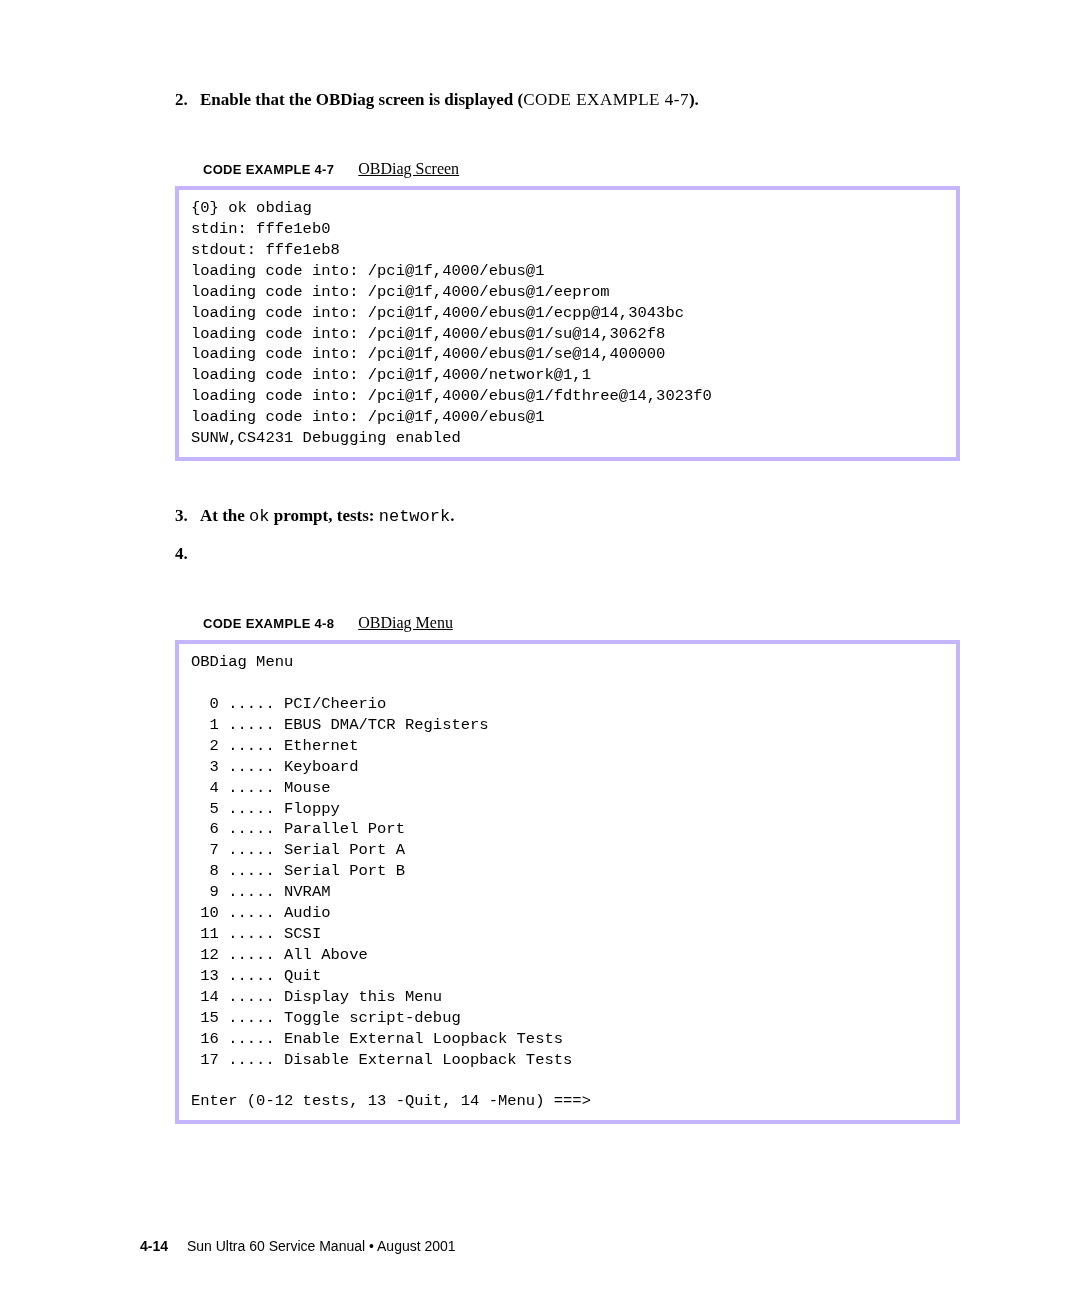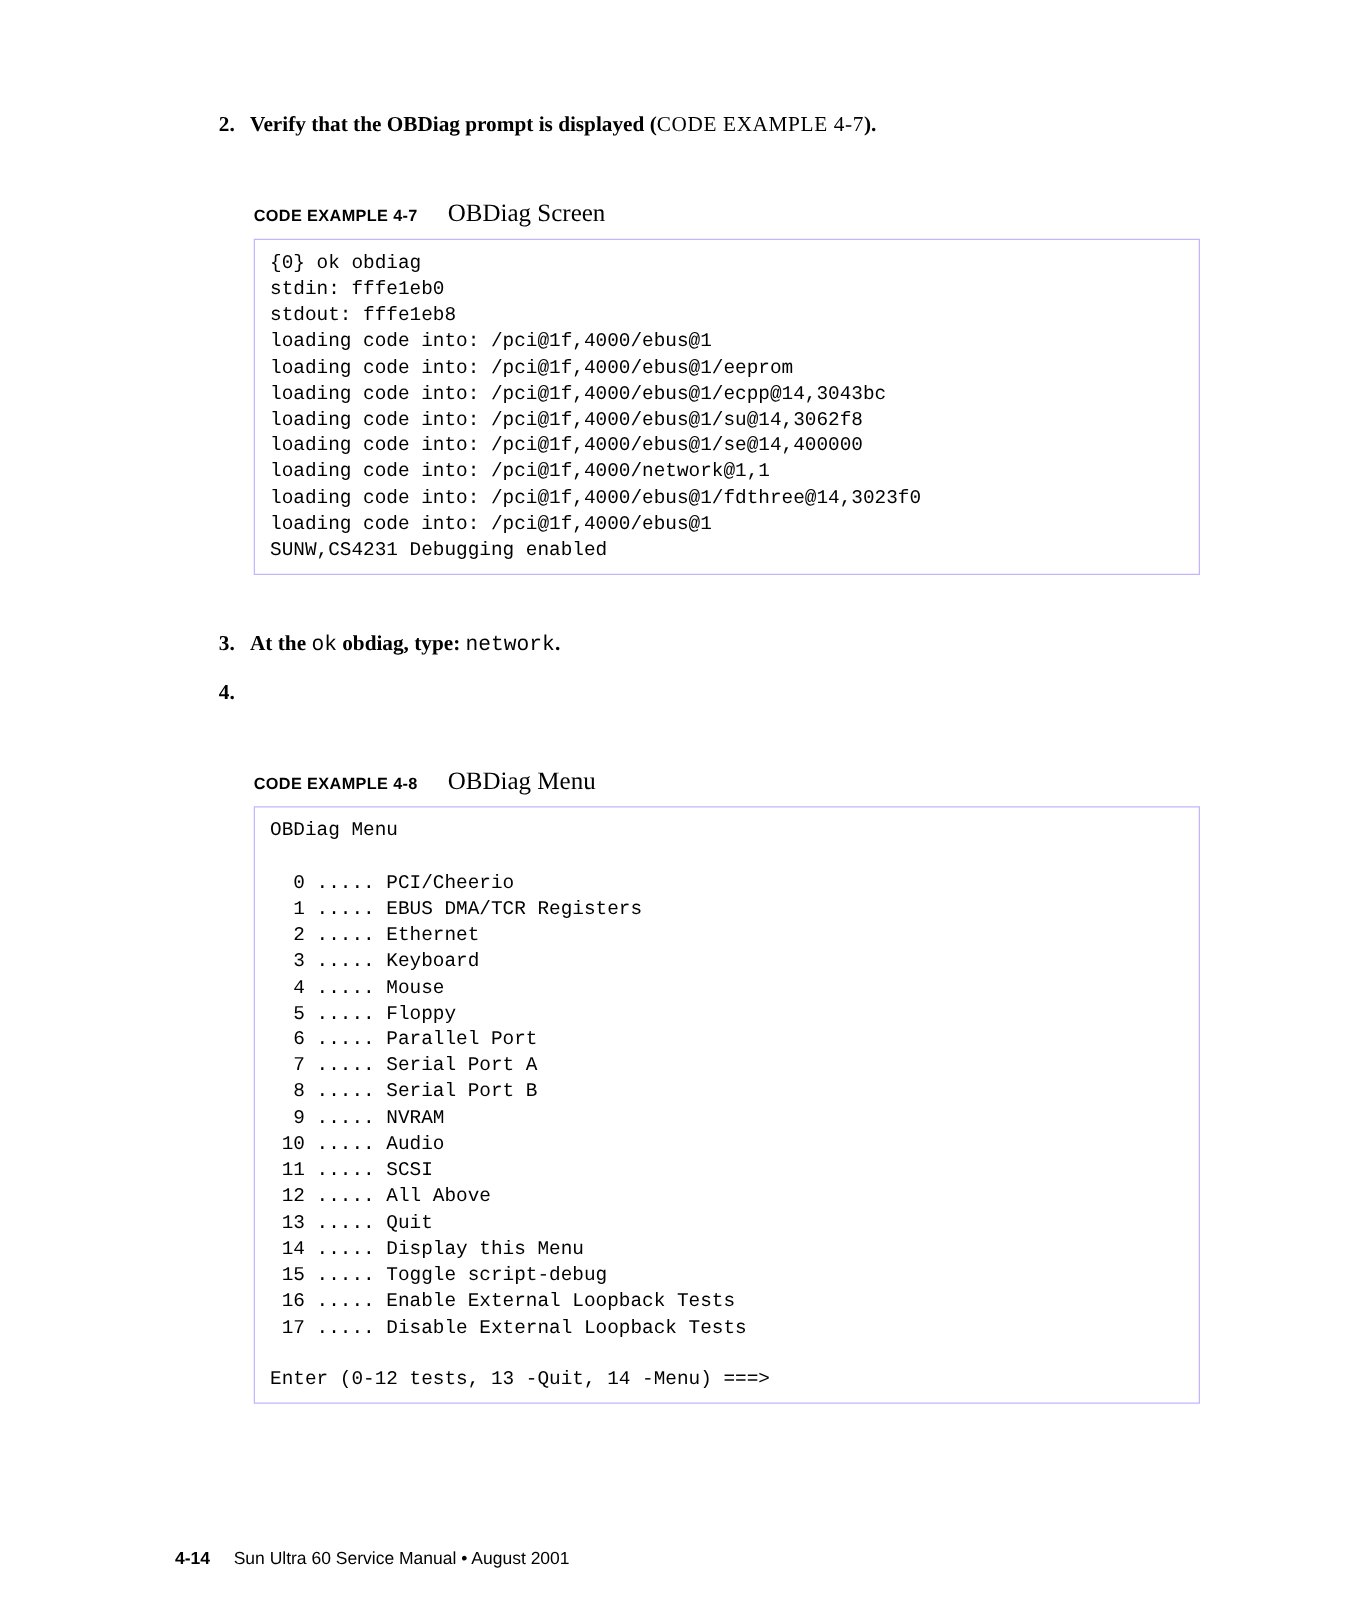--- a/index.html
+++ b/index.html
@@ -41,26 +41,26 @@
     }
     .code-caption-label {
       font-family: Arial, Helvetica, sans-serif;
       font-weight: bold;
       font-size: 13px;
       letter-spacing: 0.3px;
     }
     .code-caption-title {
       font-family: Georgia, serif;
       margin-left: 20px;
-      font-size: 20px;
+      font-size: 16px;
+      text-decoration: underline;
     }
     .code-block {
-      border: 1px solid #c4b5fd;
+      border: 4px solid #c4b5fd;
       padding: 8px 12px;
-      margin-left: 28px;
       margin-bottom: 45px;
       font-family: 'Courier New', Courier, monospace;
       font-size: 15.5px;
       line-height: 1.35;
       white-space: pre;
     }
     .mono {
       font-family: 'Courier New', Courier, monospace;
       font-weight: normal;
       text-align: center;
@@ -83,21 +83,21 @@
     .footer-text {
       margin-left: 15px;
     }
   </style>
 </head>
 <body>
 
 <div class="step">
   <span class="step-number">2.</span>
   <span class="step-text">
-    <span>Verify that the OBDiag prompt is displayed (</span><span class="small-caps">CODE EXAMPLE 4-7</span><span>).</span>
+    <span>Enable that the OBDiag screen is displayed (</span><span class="small-caps">CODE EXAMPLE 4-7</span><span>).</span>
   </span>
 </div>
 
 <div class="code-caption">
   <span class="code-caption-label">CODE EXAMPLE 4-7</span>
   <span class="code-caption-title">OBDiag Screen</span>
 </div>
 <div class="code-block">{0} ok obdiag
 stdin: fffe1eb0
 stdout: fffe1eb8
@@ -107,21 +107,21 @@
 loading code into: /pci@1f,4000/ebus@1/su@14,3062f8
 loading code into: /pci@1f,4000/ebus@1/se@14,400000
 loading code into: /pci@1f,4000/network@1,1
 loading code into: /pci@1f,4000/ebus@1/fdthree@14,3023f0
 loading code into: /pci@1f,4000/ebus@1
 SUNW,CS4231 Debugging enabled</div>
 
 <div class="step section-3">
   <span class="step-number">3.</span>
   <span class="step-text">
-    <span>At the </span><span class="mono">ok</span><span> obdiag, type: </span><span class="mono">network</span><span>.</span>
+    <span>At the </span><span class="mono">ok</span><span> prompt, tests: </span><span class="mono">network</span><span>.</span>
   </span>
 </div>
 
 <div class="step">
   <span class="step-number">4.</span>
 </div>
 
 <div class="code-caption">
   <span class="code-caption-label">CODE EXAMPLE 4-8</span>
   <span class="code-caption-title">OBDiag Menu</span>

